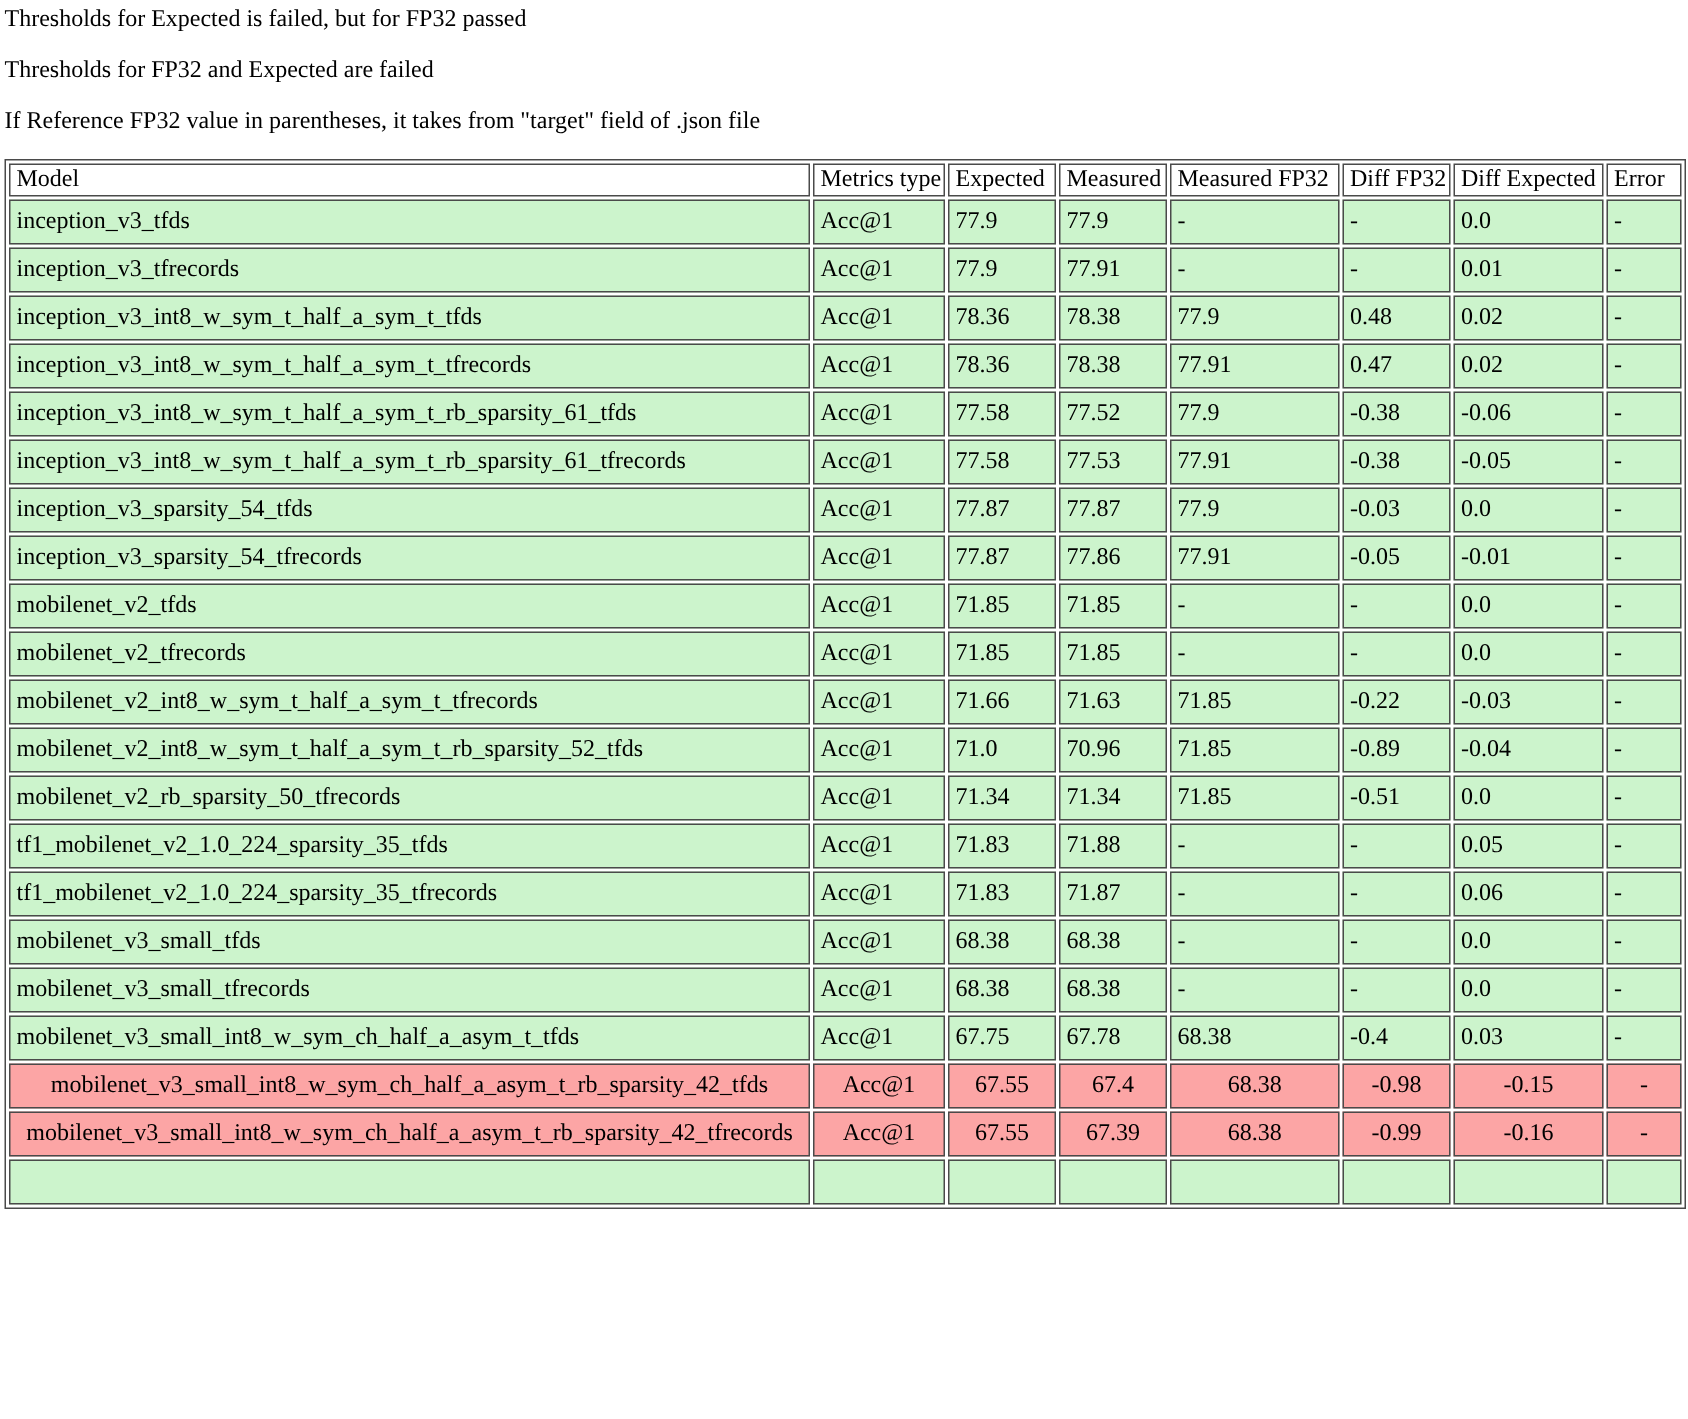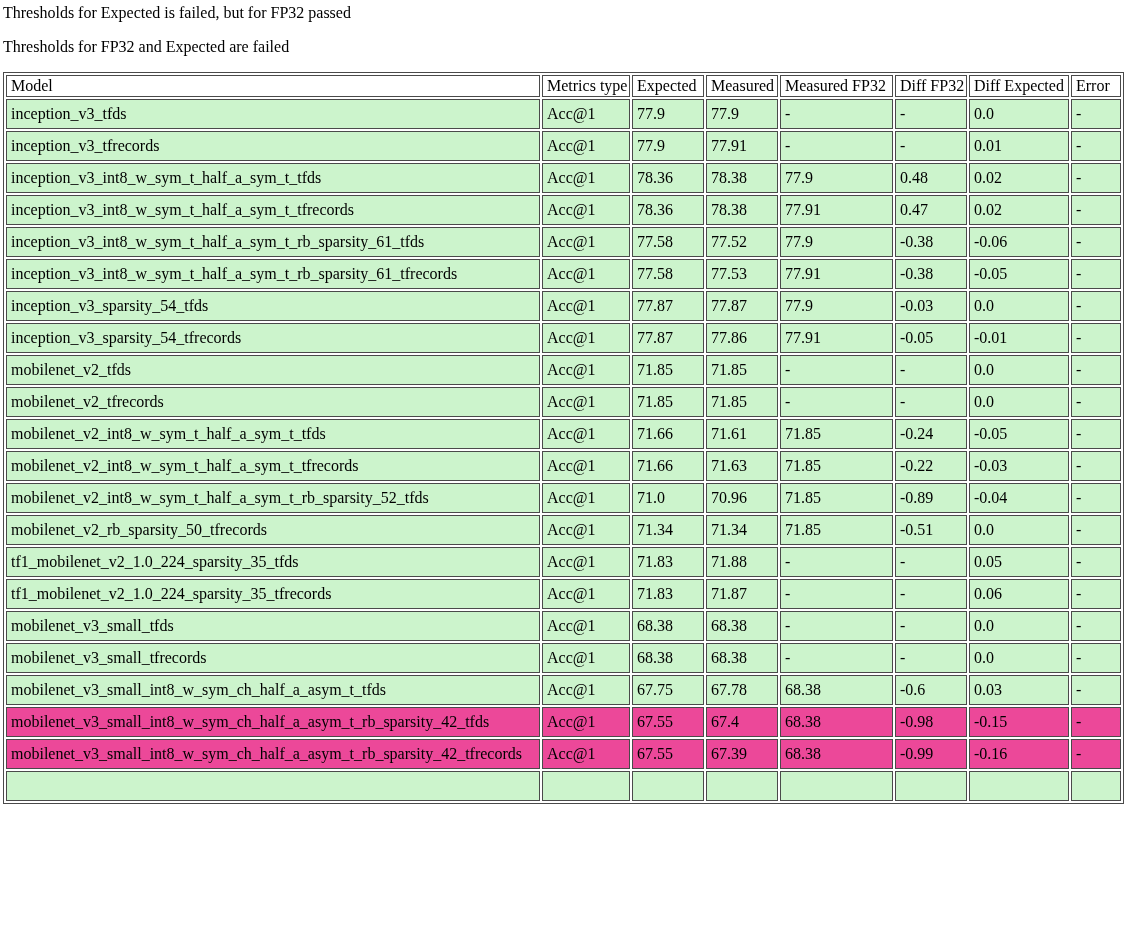--- a/index.html
+++ b/index.html
@@ -44,29 +44,30 @@
     font-size: 16px;
   }
   table.results th {
     height: 20px;
     background: #ffffff;
   }
   table.results td {
     height: 30px;
   }
   tr.status-passed td { background: #ccf4cc; }
-  tr.status-expected-failed td { background: #ec4899; }
+  tr.status-expected-failed td { background: #fca5a5; text-align: center; }
   tr.status-partial td { background: #ccf4cc; }
 </style>
 </head>
 <body>
 
 <div class="legend">
   <p>Thresholds for Expected is failed, but for FP32 passed</p>
   <p>Thresholds for FP32 and Expected are failed</p>
+  <p>If Reference FP32 value in parentheses, it takes from "target" field of .json file</p>
 </div>
 
 <table class="results">
   <colgroup>
     <col style="width:534px">
     <col style="width:88px">
     <col style="width:72px">
     <col style="width:72px">
     <col style="width:113px">
     <col style="width:72px">
@@ -180,30 +181,20 @@
         <td>mobilenet_v2_tfrecords</td>
         <td>Acc@1</td>
         <td>71.85</td>
         <td>71.85</td>
         <td>-</td>
         <td>-</td>
         <td>0.0</td>
         <td>-</td>
       </tr>
       <tr class="status-passed">
-        <td>mobilenet_v2_int8_w_sym_t_half_a_sym_t_tfds</td>
-        <td>Acc@1</td>
-        <td>71.66</td>
-        <td>71.61</td>
-        <td>71.85</td>
-        <td>-0.24</td>
-        <td>-0.05</td>
-        <td>-</td>
-      </tr>
-      <tr class="status-passed">
         <td>mobilenet_v2_int8_w_sym_t_half_a_sym_t_tfrecords</td>
         <td>Acc@1</td>
         <td>71.66</td>
         <td>71.63</td>
         <td>71.85</td>
         <td>-0.22</td>
         <td>-0.03</td>
         <td>-</td>
       </tr>
       <tr class="status-passed">
@@ -265,21 +256,21 @@
         <td>-</td>
         <td>0.0</td>
         <td>-</td>
       </tr>
       <tr class="status-passed">
         <td>mobilenet_v3_small_int8_w_sym_ch_half_a_asym_t_tfds</td>
         <td>Acc@1</td>
         <td>67.75</td>
         <td>67.78</td>
         <td>68.38</td>
-        <td>-0.6</td>
+        <td>-0.4</td>
         <td>0.03</td>
         <td>-</td>
       </tr>
       <tr class="status-expected-failed">
         <td>mobilenet_v3_small_int8_w_sym_ch_half_a_asym_t_rb_sparsity_42_tfds</td>
         <td>Acc@1</td>
         <td>67.55</td>
         <td>67.4</td>
         <td>68.38</td>
         <td>-0.98</td>

